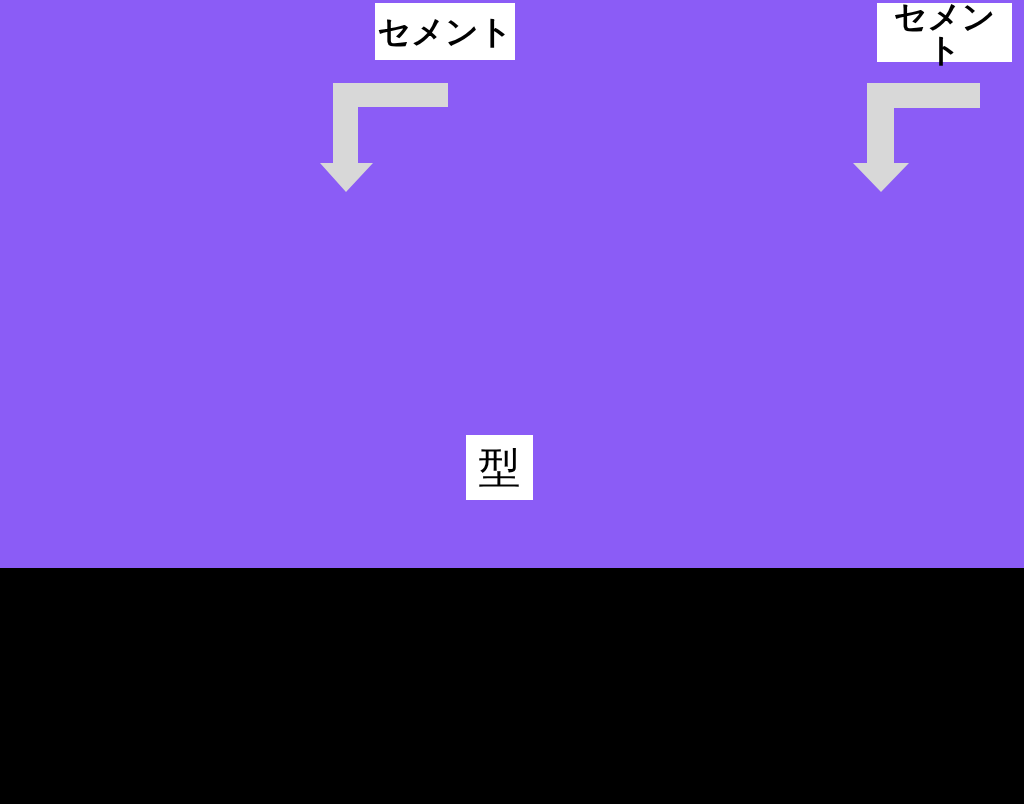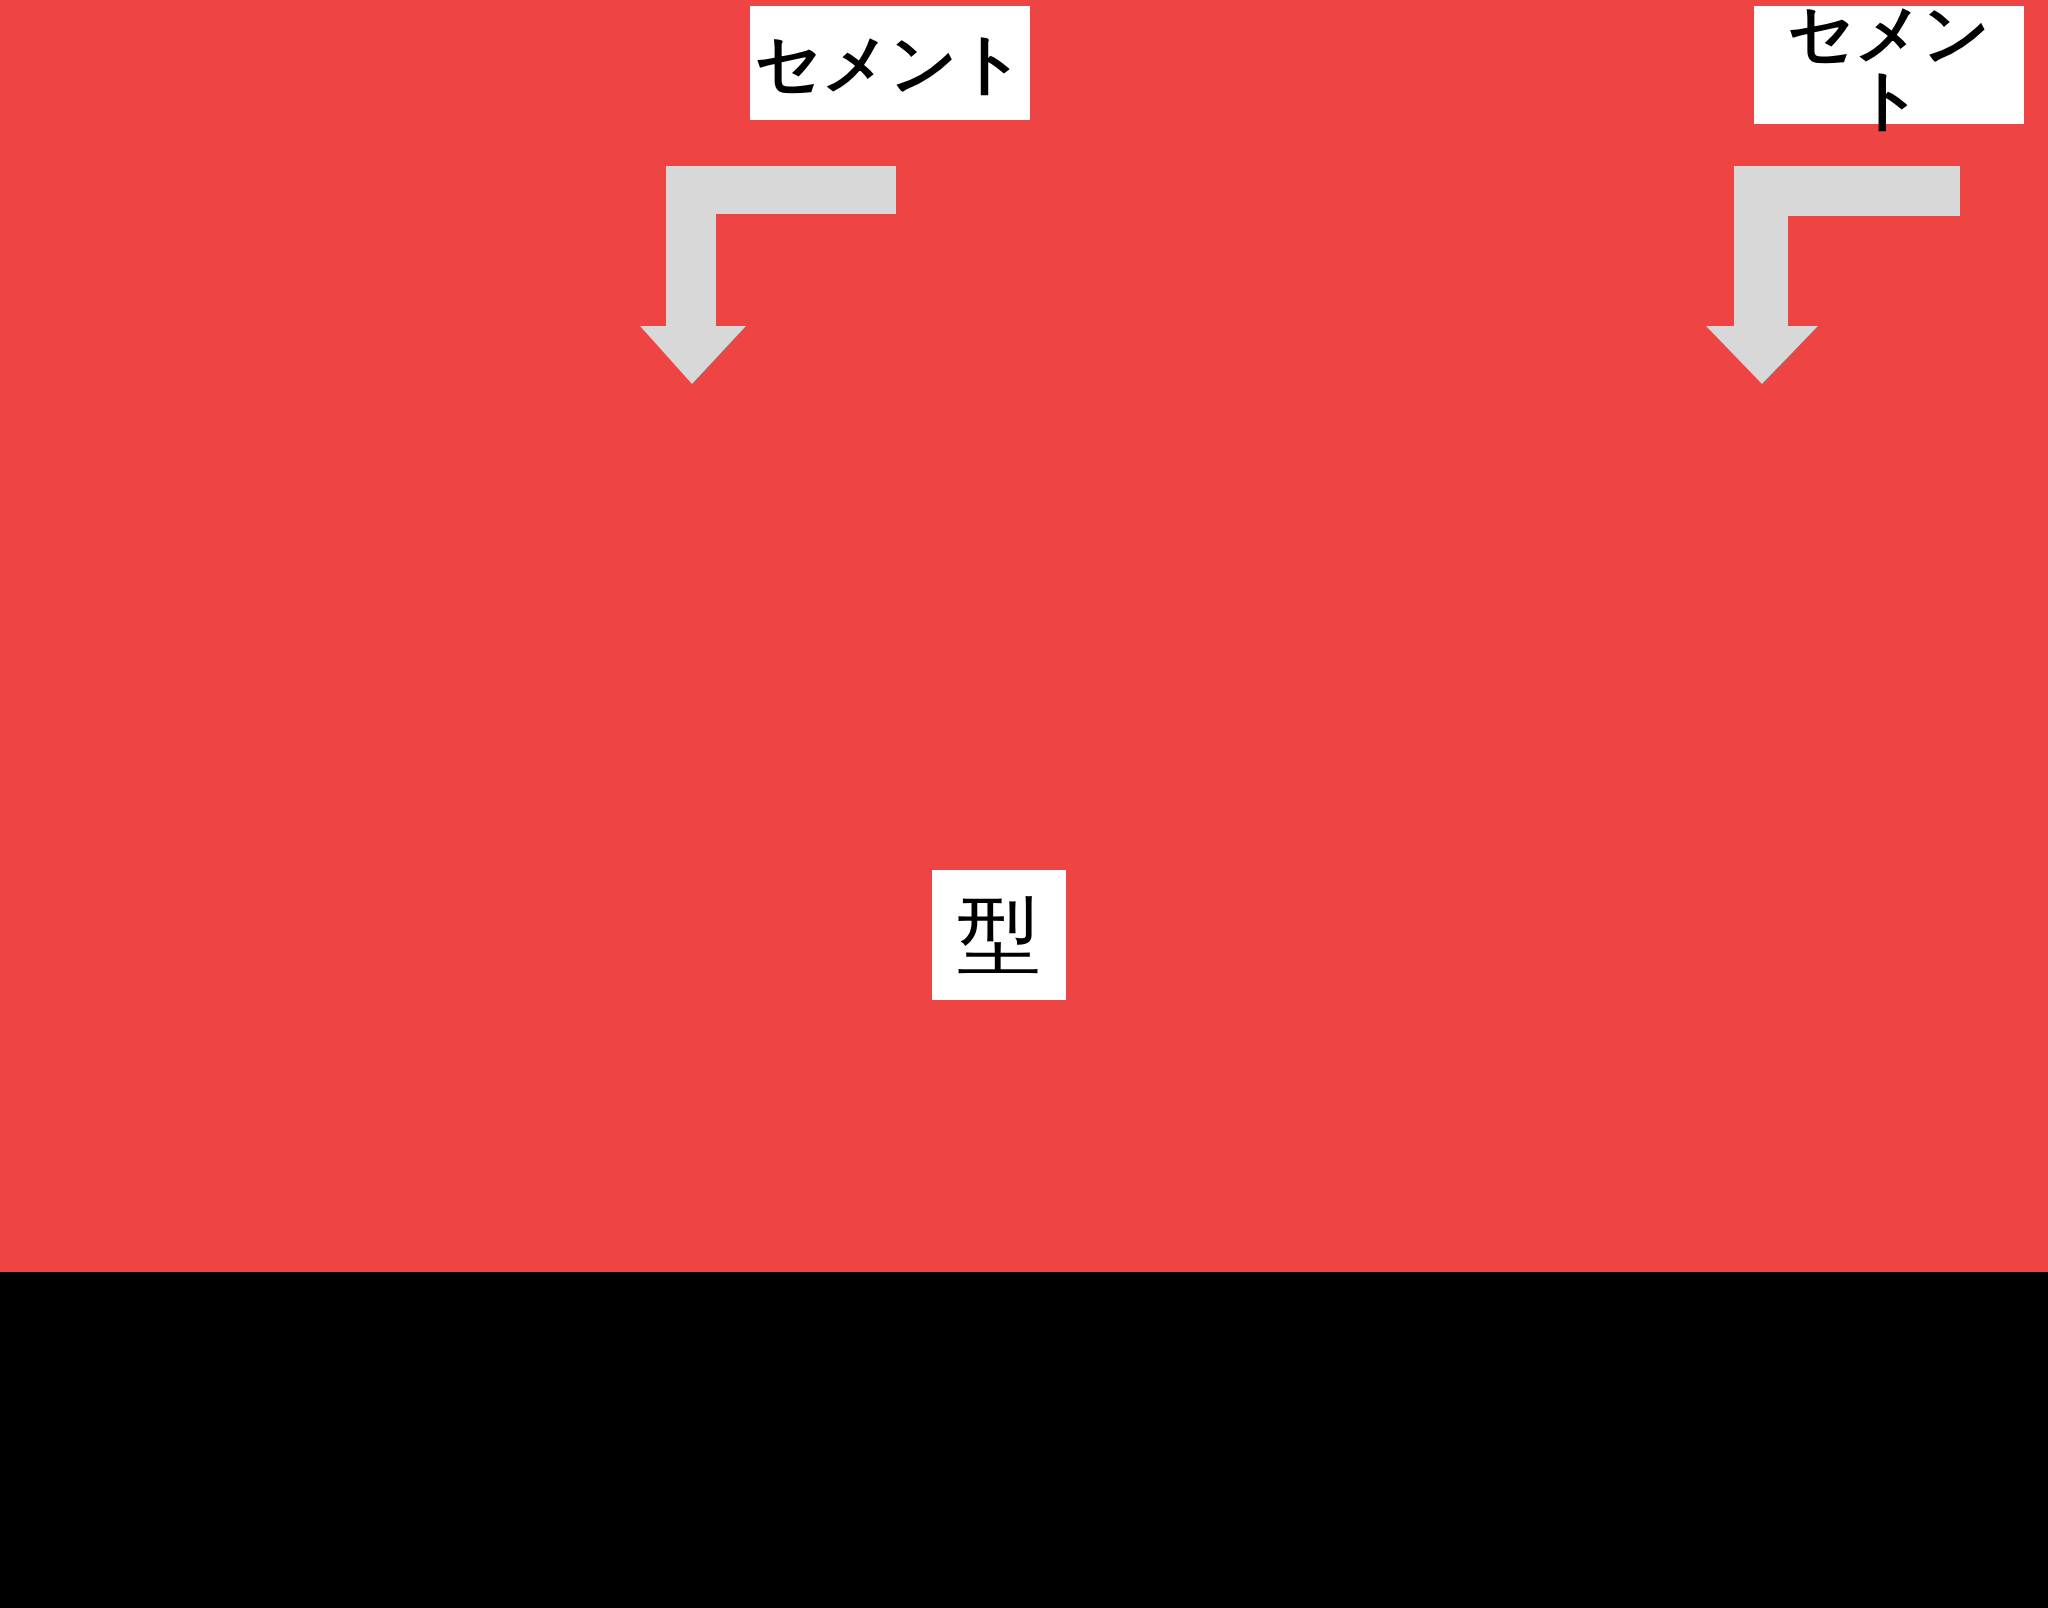--- a/index.html
+++ b/index.html
@@ -3,22 +3,22 @@
 <meta charset="utf-8">
 <style>
   html, body {
     margin: 0;
     padding: 0;
     background: #000000;
   }
   .canvas {
     position: relative;
     width: 1024px;
-    height: 636px;
-    background: #ef4444;
+    height: 568px;
+    background: #8b5cf6;
     overflow: hidden;
     font-family: "Liberation Sans", "DejaVu Sans", sans-serif;
   }
   .arrow-layer {
     position: absolute;
     left: 0;
     top: 0;
     width: 1024px;
     height: 804px;
     display: block;

